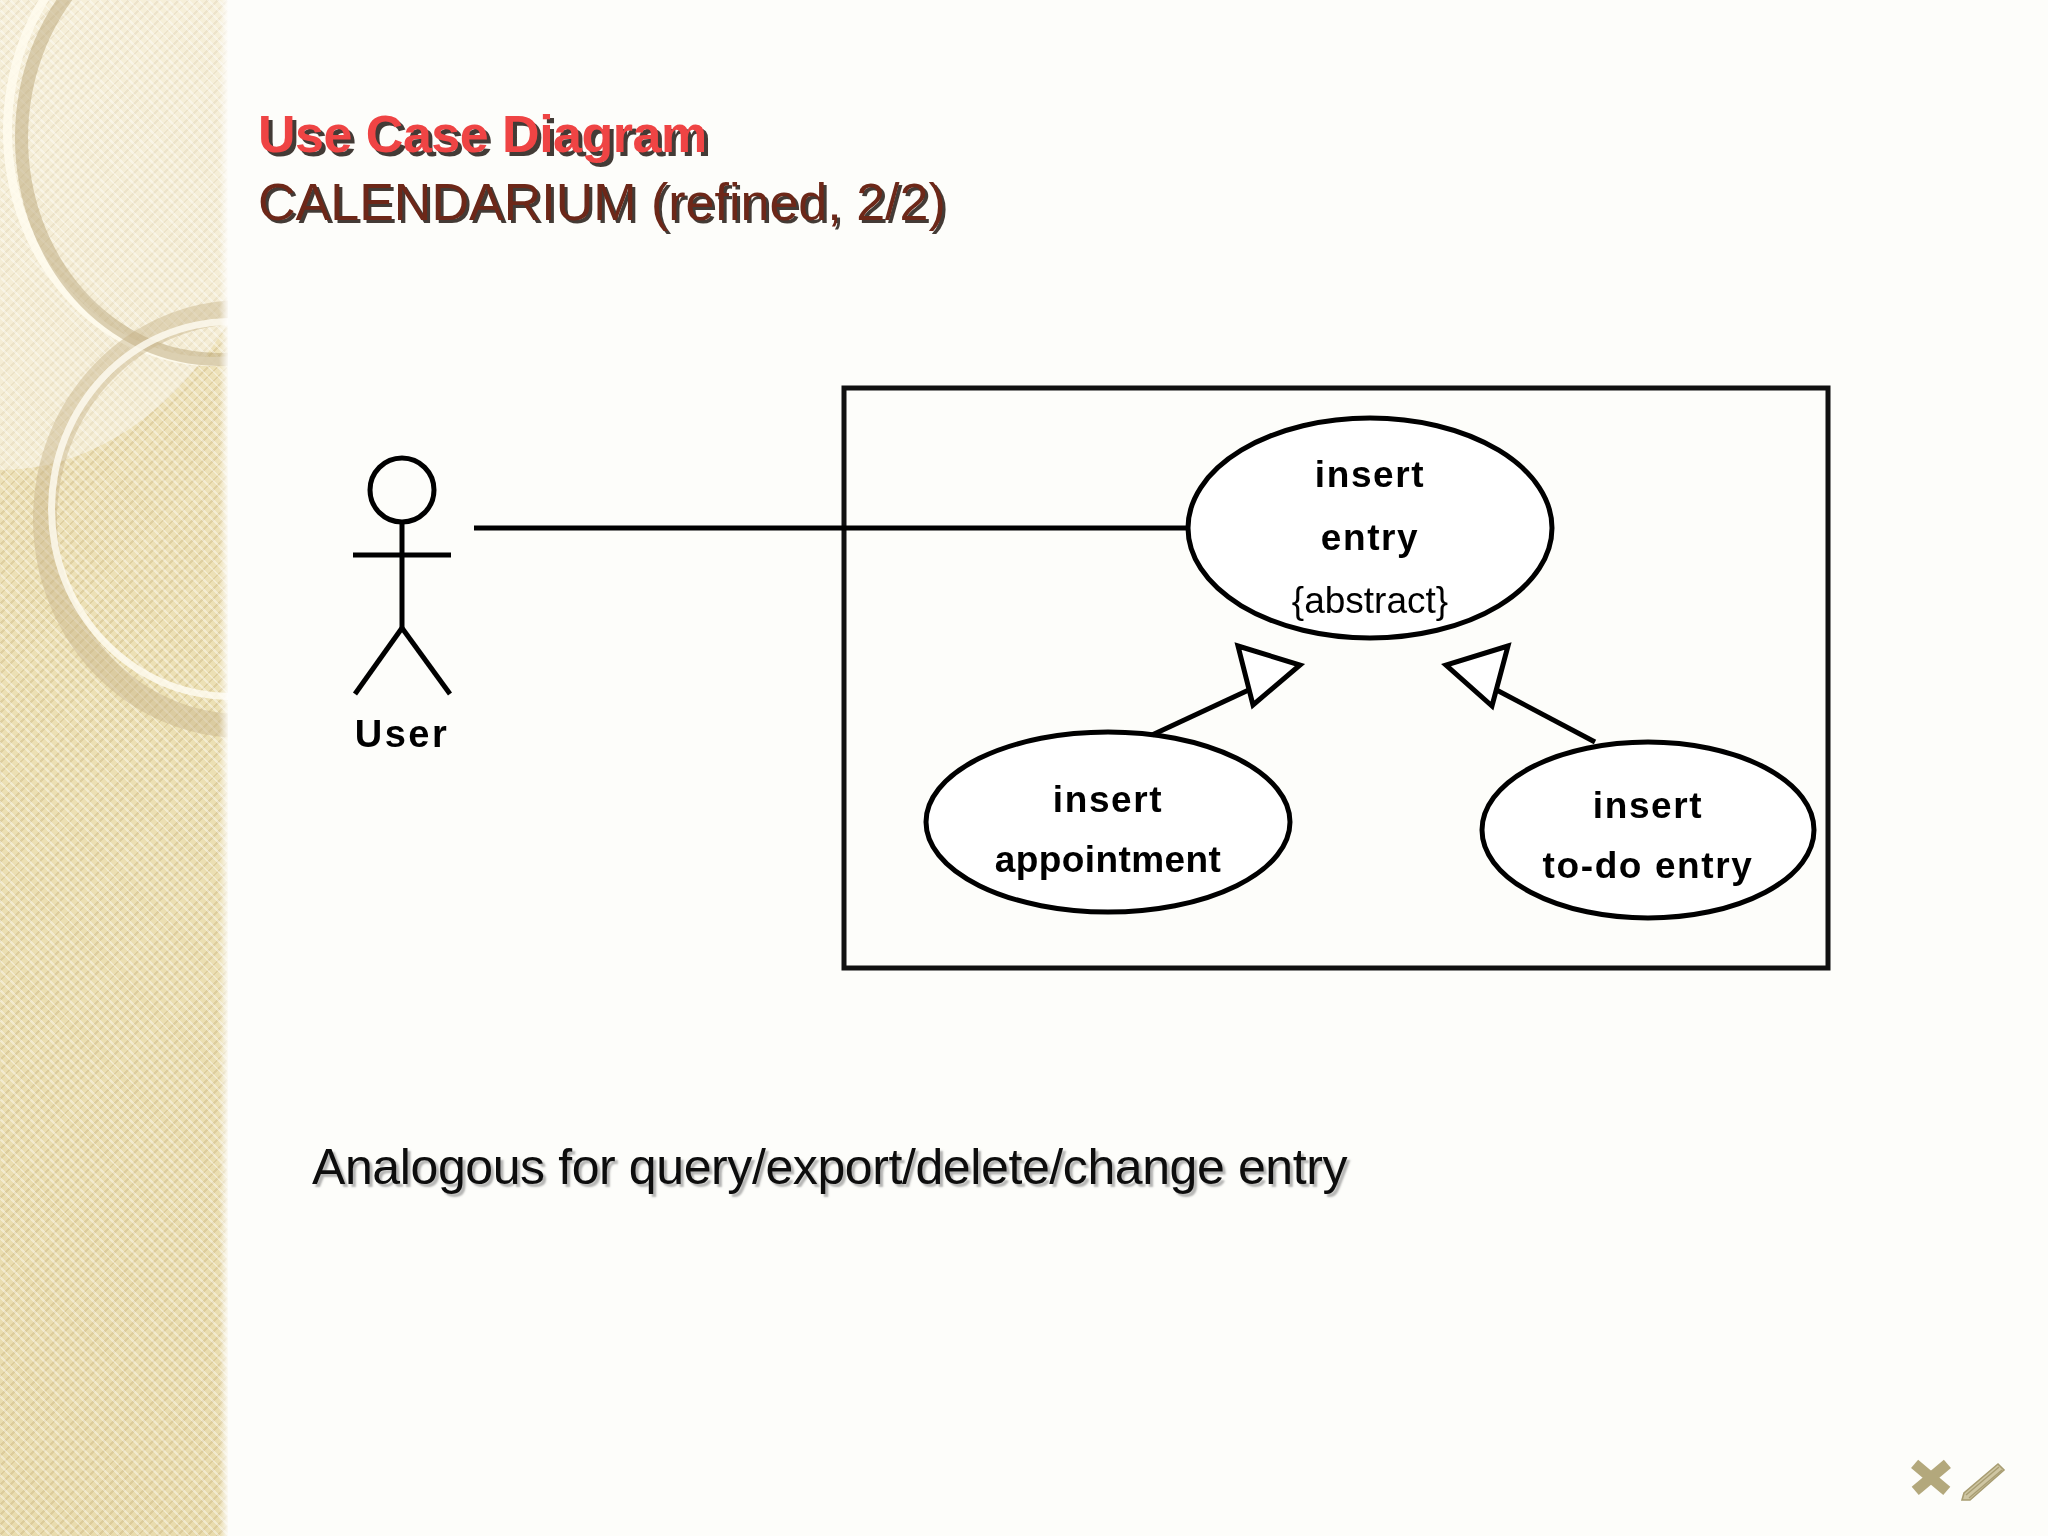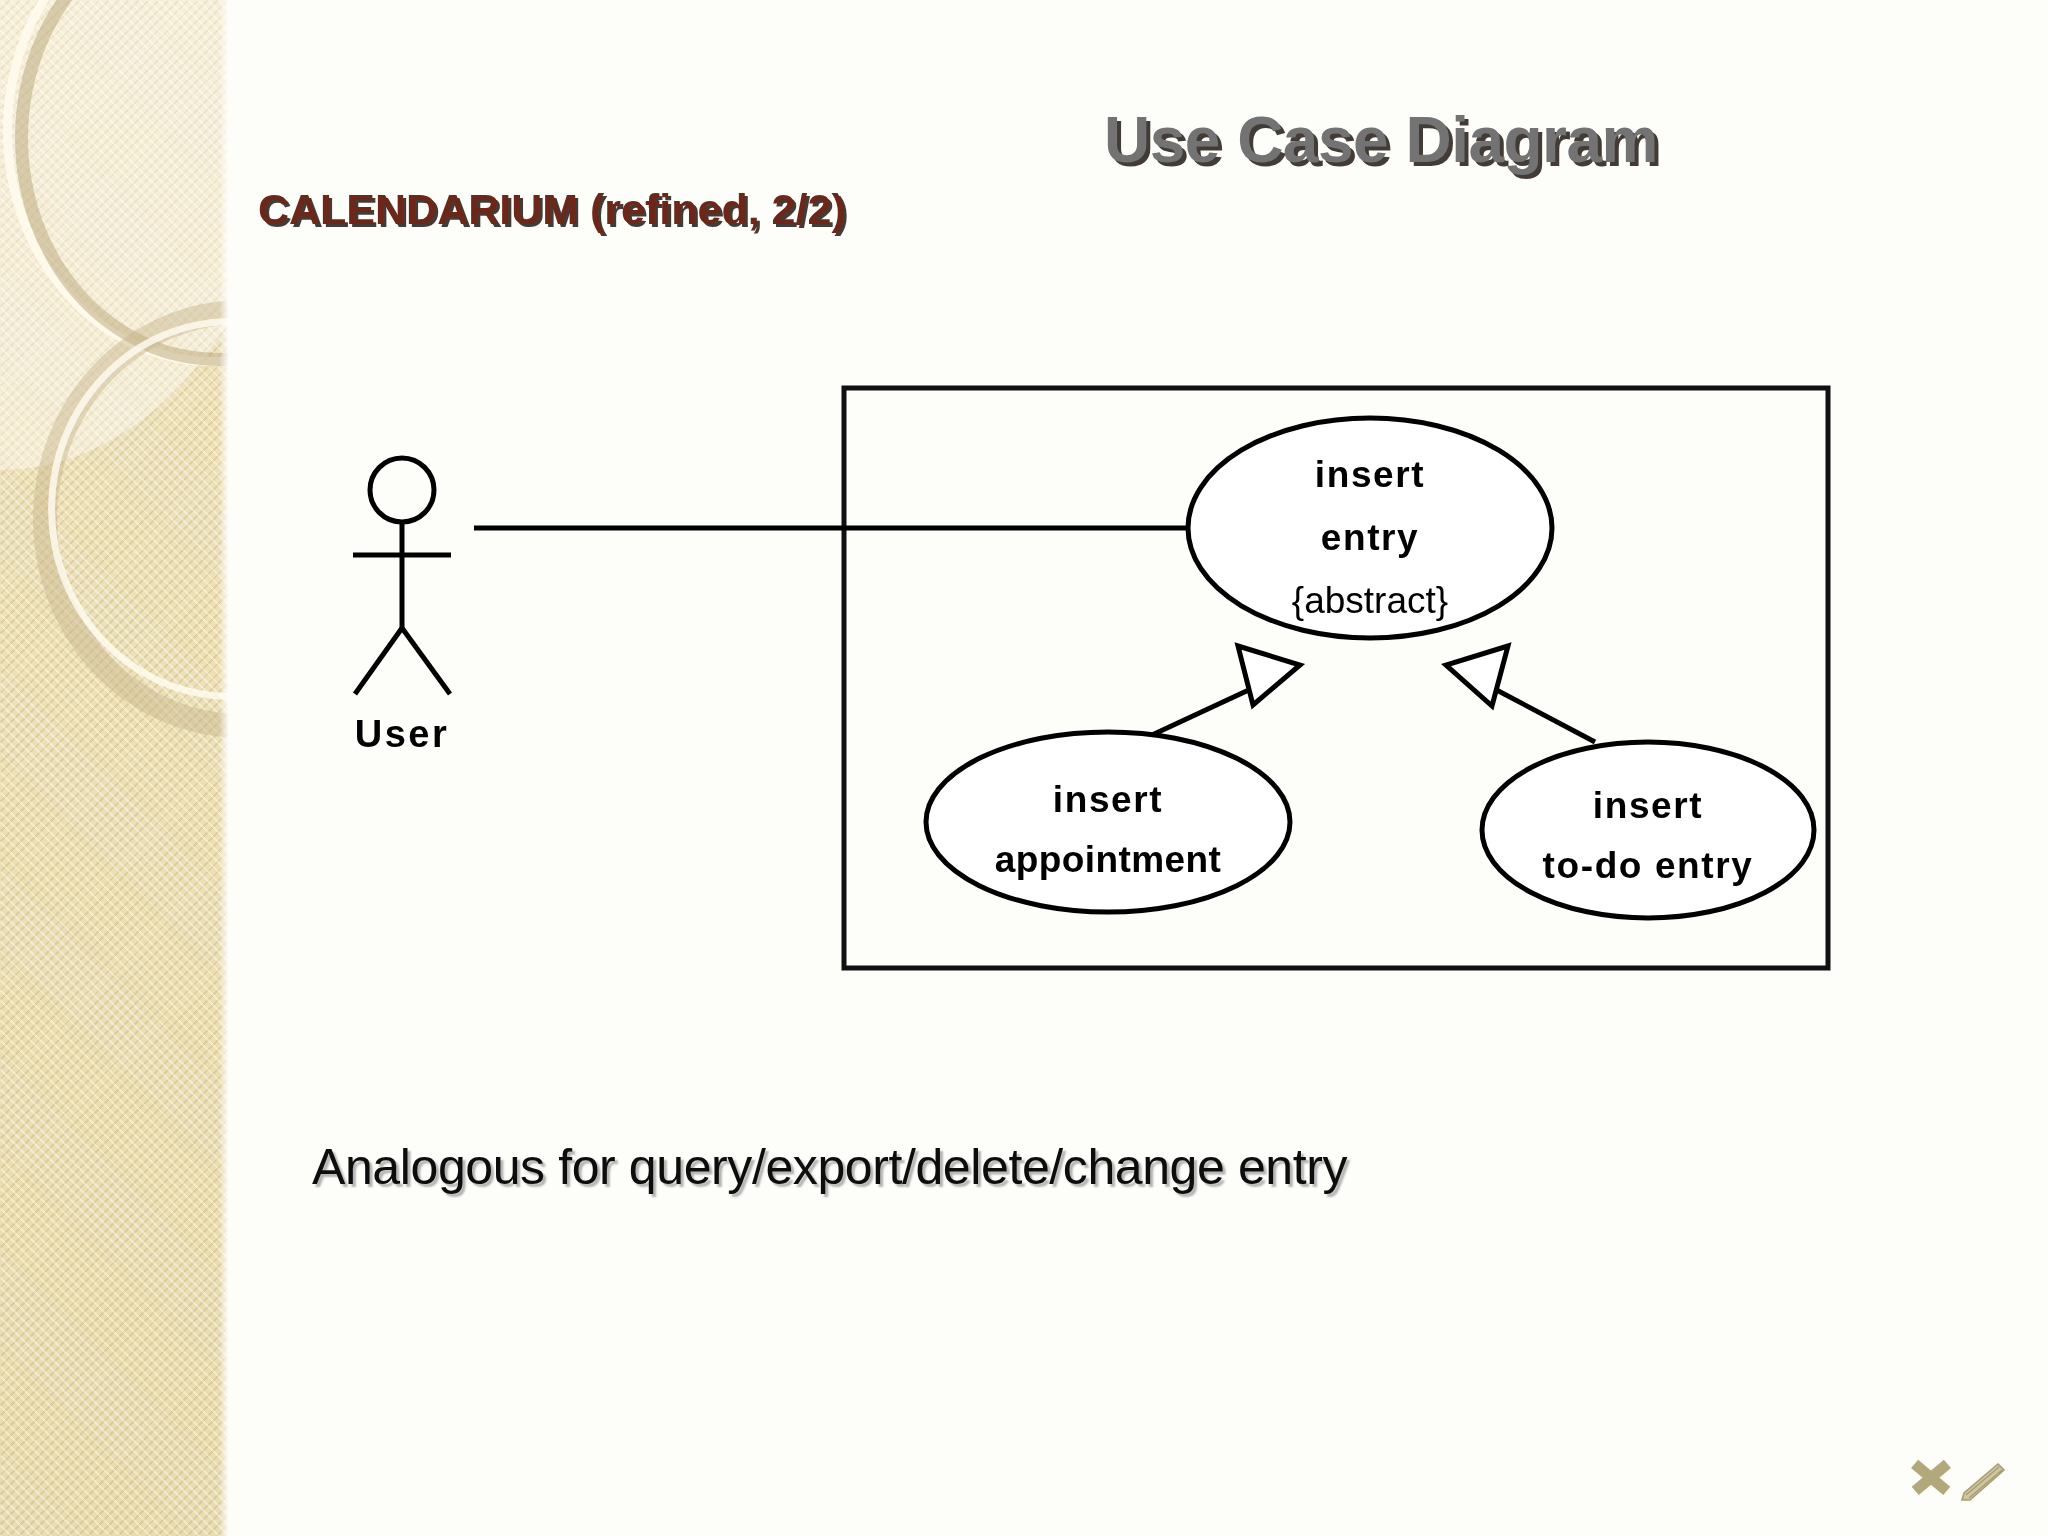--- a/index.html
+++ b/index.html
@@ -80,33 +80,32 @@
   }
 
   
   #title-block {
     position: absolute;
     left: 258px;
     top: 108px;
     width: 1400px;
   }
   .heading-main {
-    font-size: 64px;
-    font-weight: bold;
-    color: #737373;
+    font-size: 52px;
+    font-weight: bold;
+    color: #ef4444;
     letter-spacing: -0.5px;
     line-height: 1.0;
     text-shadow: 4px 4px 0 rgba(20,10,5,0.80);
     white-space: nowrap;
-    text-align: right;
   }
   .heading-sub {
     margin-top: 16px;
-    font-size: 43px;
-    font-weight: bold;
+    font-size: 52px;
+    font-weight: normal;
     color: #6d2718;
     line-height: 1.0;
     text-shadow: 3px 3px 0 rgba(20,10,5,0.80);
     white-space: nowrap;
   }
 
   
   #diagram {
     position: absolute;
     left: 0; top: 0;

